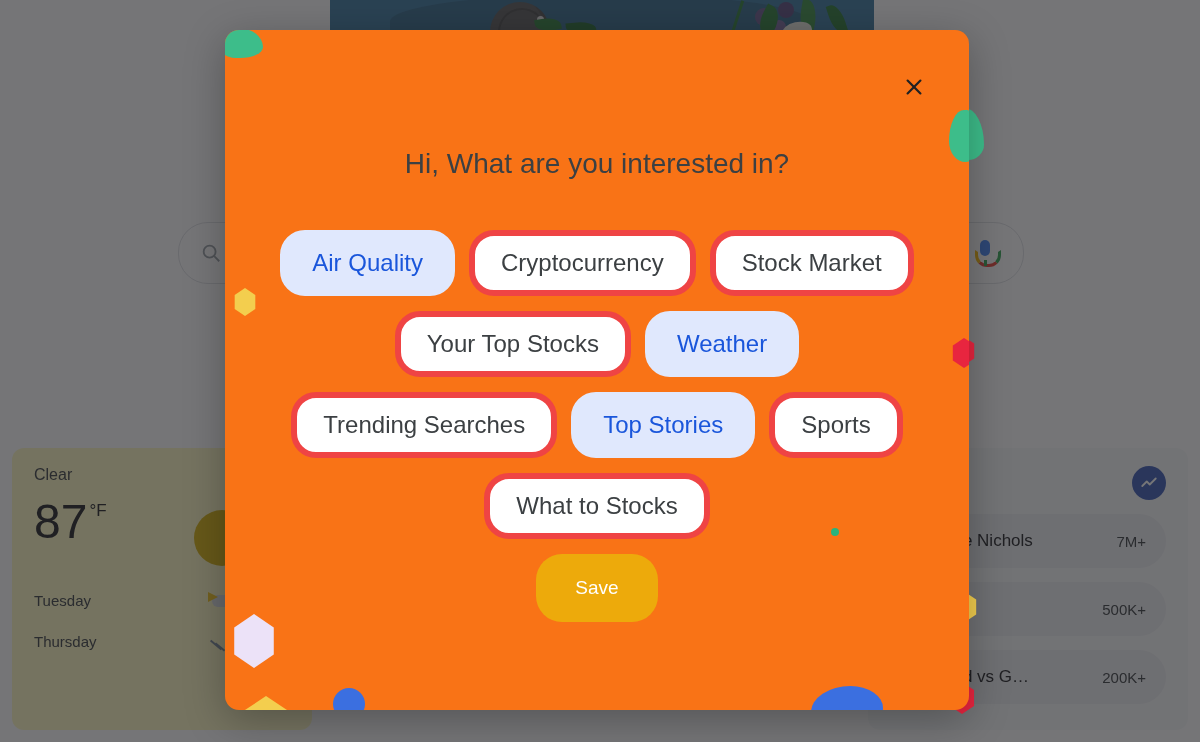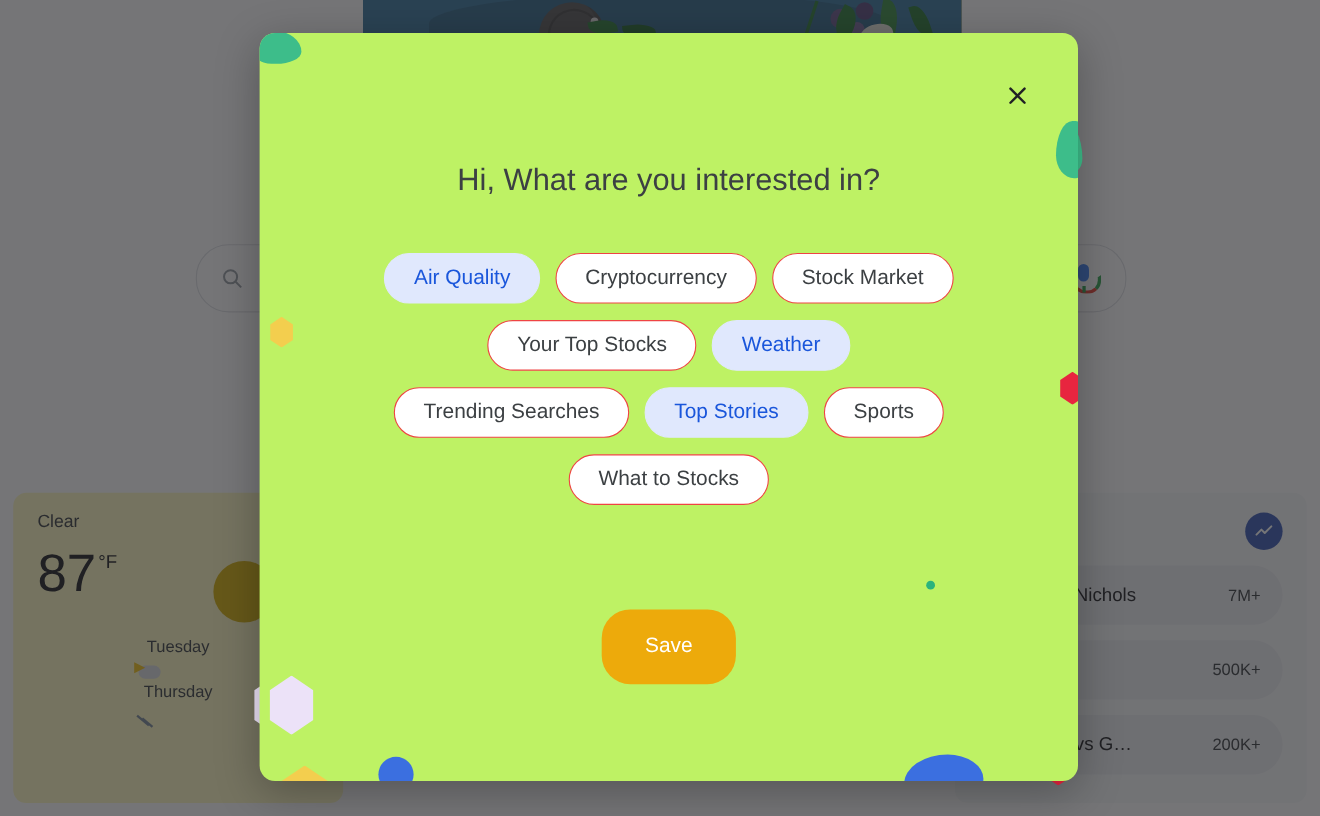--- a/index.html
+++ b/index.html
@@ -116,21 +116,21 @@
     padding: 18px 22px;
     box-sizing: border-box;
   }
   .weather-cond { font-size: 16px; color: #3c4043; margin-bottom: 14px; }
   .weather-temp { font-size: 48px; color: #202124; font-weight: 400; line-height: 1; display:flex; align-items:flex-start; }
   .weather-temp .deg { font-size: 17px; margin-top: 4px; margin-left: 2px;}
   .weather-sun {
     position:absolute; right: 62px; top: 62px; width: 56px; height: 56px; border-radius: 50%; background:#d8b20a;
   }
   .weather-days { margin-top: 34px; }
-  .weather-day-row { display:flex; align-items:center; justify-content:space-between; height: 41px; font-size: 15px; color:#3c4043;flex-direction:column; }
+  .weather-day-row { display:flex; align-items:center; justify-content:space-between; height: 41px; font-size: 15px; color:#3c4043; }
   .wicon { width: 26px; height: 20px; position: relative; margin-right: 58px; }
   .wicon .cloud { position:absolute; right:0; top:4px; width:20px; height:12px; background:#dadce0; border-radius:10px; }
   .wicon .bolt { position:absolute; left:2px; top:1px; width:0; height:0; border-left:10px solid #f5c518; border-top:5px solid transparent; border-bottom:5px solid transparent;}
   .wicon .rain { position:absolute; left:3px; top:12px; width:14px; height:2px; background:#7a8a99; transform: rotate(40deg); }
   .wicon .rain2 { position:absolute; left:8px; top:14px; width:12px; height:2px; background:#7a8a99; transform: rotate(40deg); }
 
   
   .trending-card {
     position: absolute;
     right: 12px;
@@ -164,25 +164,25 @@
 
   
   .scrim-shape { position: absolute; }
   .hex {
     clip-path: polygon(50% 0%, 93% 25%, 93% 75%, 50% 100%, 7% 75%, 7% 25%);
   }
 
   
   .modal {
     position: absolute;
-    left: 236px;
+    left: 225px;
     top: 30px;
     width: 744px;
     height: 680px;
-    background: #bef264;
+    background: #f97316;
     border-radius: 14px;
     overflow: hidden;
     box-shadow: 0 10px 40px rgba(0,0,0,0.28);
   }
 
   .modal-shape { position: absolute; }
 
   .close-btn {
     position: absolute;
     right: 38px;
@@ -214,27 +214,27 @@
     right: 52px;
     top: 200px;
   }
   .chip-row {
     display: flex;
     justify-content: center;
     gap: 14px;
     margin-bottom: 15px;
   }
   .chip {
-    height: 46px;
+    height: 66px;
     padding: 0 26px;
     border-radius: 25px;
-    border: 1px solid #ef4444;
+    border: 6px solid #ef4444;
     background: #ffffff;
     color: #3c4043;
-    font-size: 19px;
+    font-size: 24px;
     font-family: "Liberation Sans", sans-serif;
     display: inline-flex;
     align-items: center;
     justify-content: center;
     cursor: pointer;
     white-space: nowrap;
     box-sizing: border-box;
   }
   .chip.selected {
     background: #e0e8fd;

